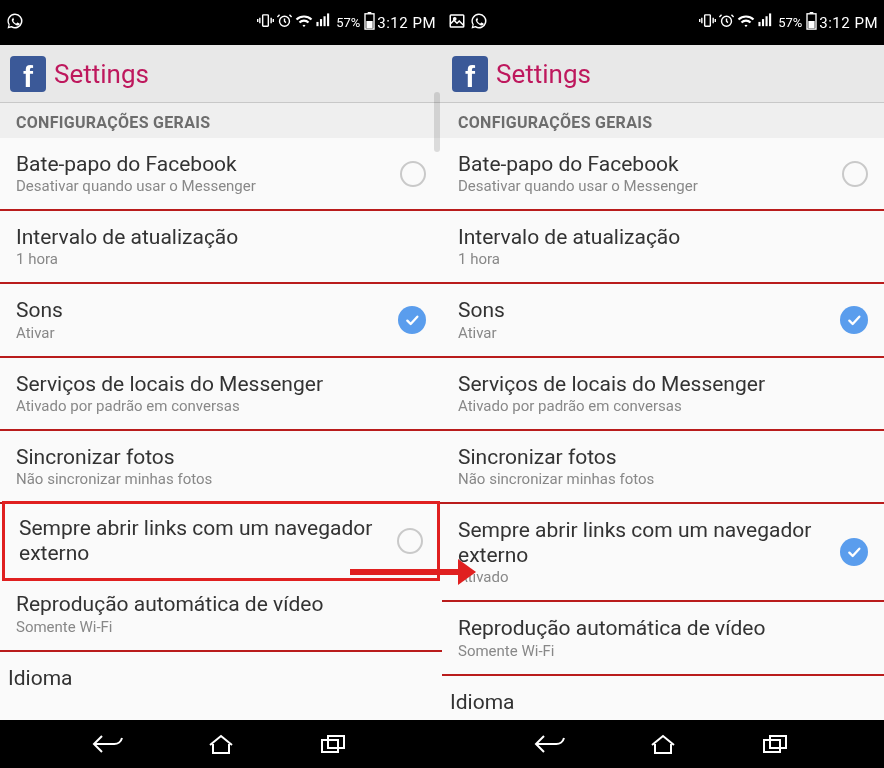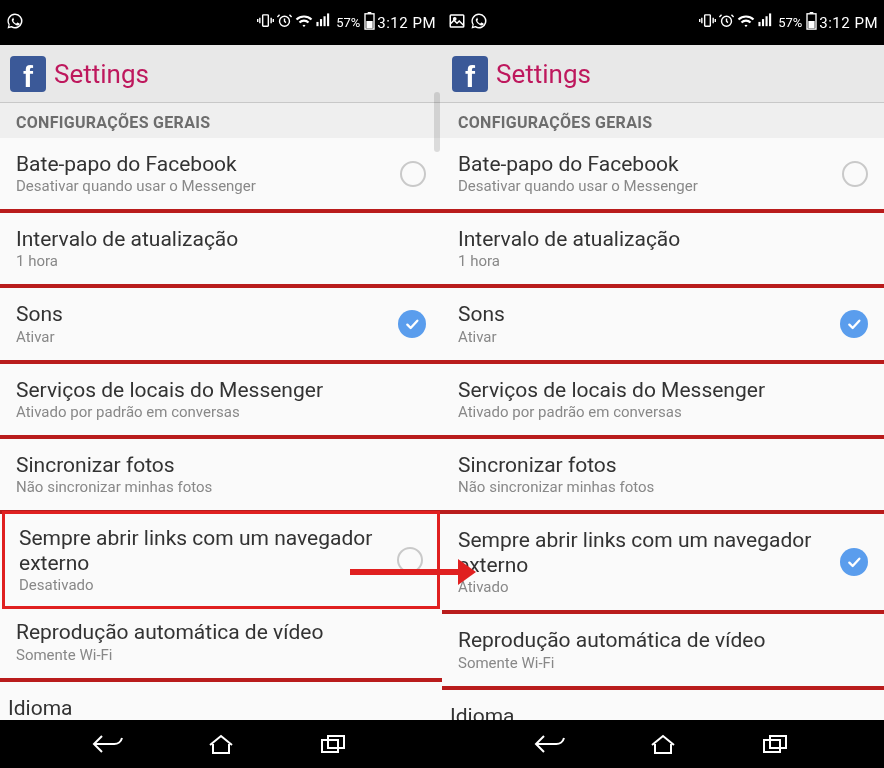--- a/index.html
+++ b/index.html
@@ -13,21 +13,21 @@
   .battery-pct { font-size: 13px; margin-left: 2px; margin-right: 2px; }
   .clock { font-size: 15px; letter-spacing: 0.5px; }
   
   .appbar { height: 58px; background: #e8e8e8; display: flex; align-items: center; padding: 0 10px; border-bottom: 1px solid #c8c8c8; }
   .fb-logo { width: 36px; height: 36px; background: #3b5998; border-radius: 4px; display: flex; align-items: flex-end; justify-content: center; color: #fff; font-weight: bold; font-size: 30px; line-height: 1; padding-bottom: 0; font-family: Arial; }
   .appbar-title { font-size: 26px; color: #be185d; margin-left: 8px; font-weight: 400; }
   
   .section-header { padding: 10px 16px 6px 16px; font-size: 16px; font-weight: bold; color: #6d6d6d; letter-spacing: 0.3px; background: #efefef; }
   
   .list { flex: 1; background: #fafafa; overflow: hidden; }
-  .row { padding: 14px 16px 14px 16px; border-bottom: 4px solid #b91c1c; display: flex; align-items: center; justify-content: space-between; background: #fafafa; }
+  .row { padding: 14px 16px 14px 16px; border-bottom: 2px solid #b91c1c; display: flex; align-items: center; justify-content: space-between; background: #fafafa; }
   .row .texts { flex: 1; padding-right: 10px; }
   .row .title { font-size: 21px; color: #333; line-height: 1.2; }
   .row .sub { font-size: 15px; color: #888; margin-top: 0; }
   .radio-empty { width: 26px; height: 26px; border: 2px solid #c9c9c9; border-radius: 50%; flex-shrink: 0; }
   .check-on { width: 28px; height: 28px; border-radius: 50%; background: #5a9ded; display: flex; align-items: center; justify-content: center; flex-shrink: 0; }
   .check-on svg { width: 16px; height: 16px; }
   .row.highlight { border: 3px solid #e02020; margin: -3px 2px -3px 2px; padding: 12px 14px; position: relative; z-index: 5; }
   
   .navbar { height: 48px; background: #000; display: flex; align-items: center; justify-content: center; gap: 64px; flex-shrink: 0; }
   .nav-btn { width: 48px; height: 32px; display: flex; align-items: center; justify-content: center; }
@@ -137,21 +137,20 @@
       <div class="row">
         <div class="texts">
           <div class="title">Sincronizar fotos</div>
           <div class="sub">Não sincronizar minhas fotos</div>
         </div>
       </div>
 
       <div class="row highlight">
         <div class="texts">
           <div class="title">Sempre abrir links com um navegador externo</div>
-          <div class="sub">Desativado</div>
         </div>
         <div class="radio-empty"></div>
       </div>
 
       <div class="row">
         <div class="texts">
           <div class="title">Reprodução automática de vídeo</div>
           <div class="sub">Somente Wi-Fi</div>
         </div>
       </div>

